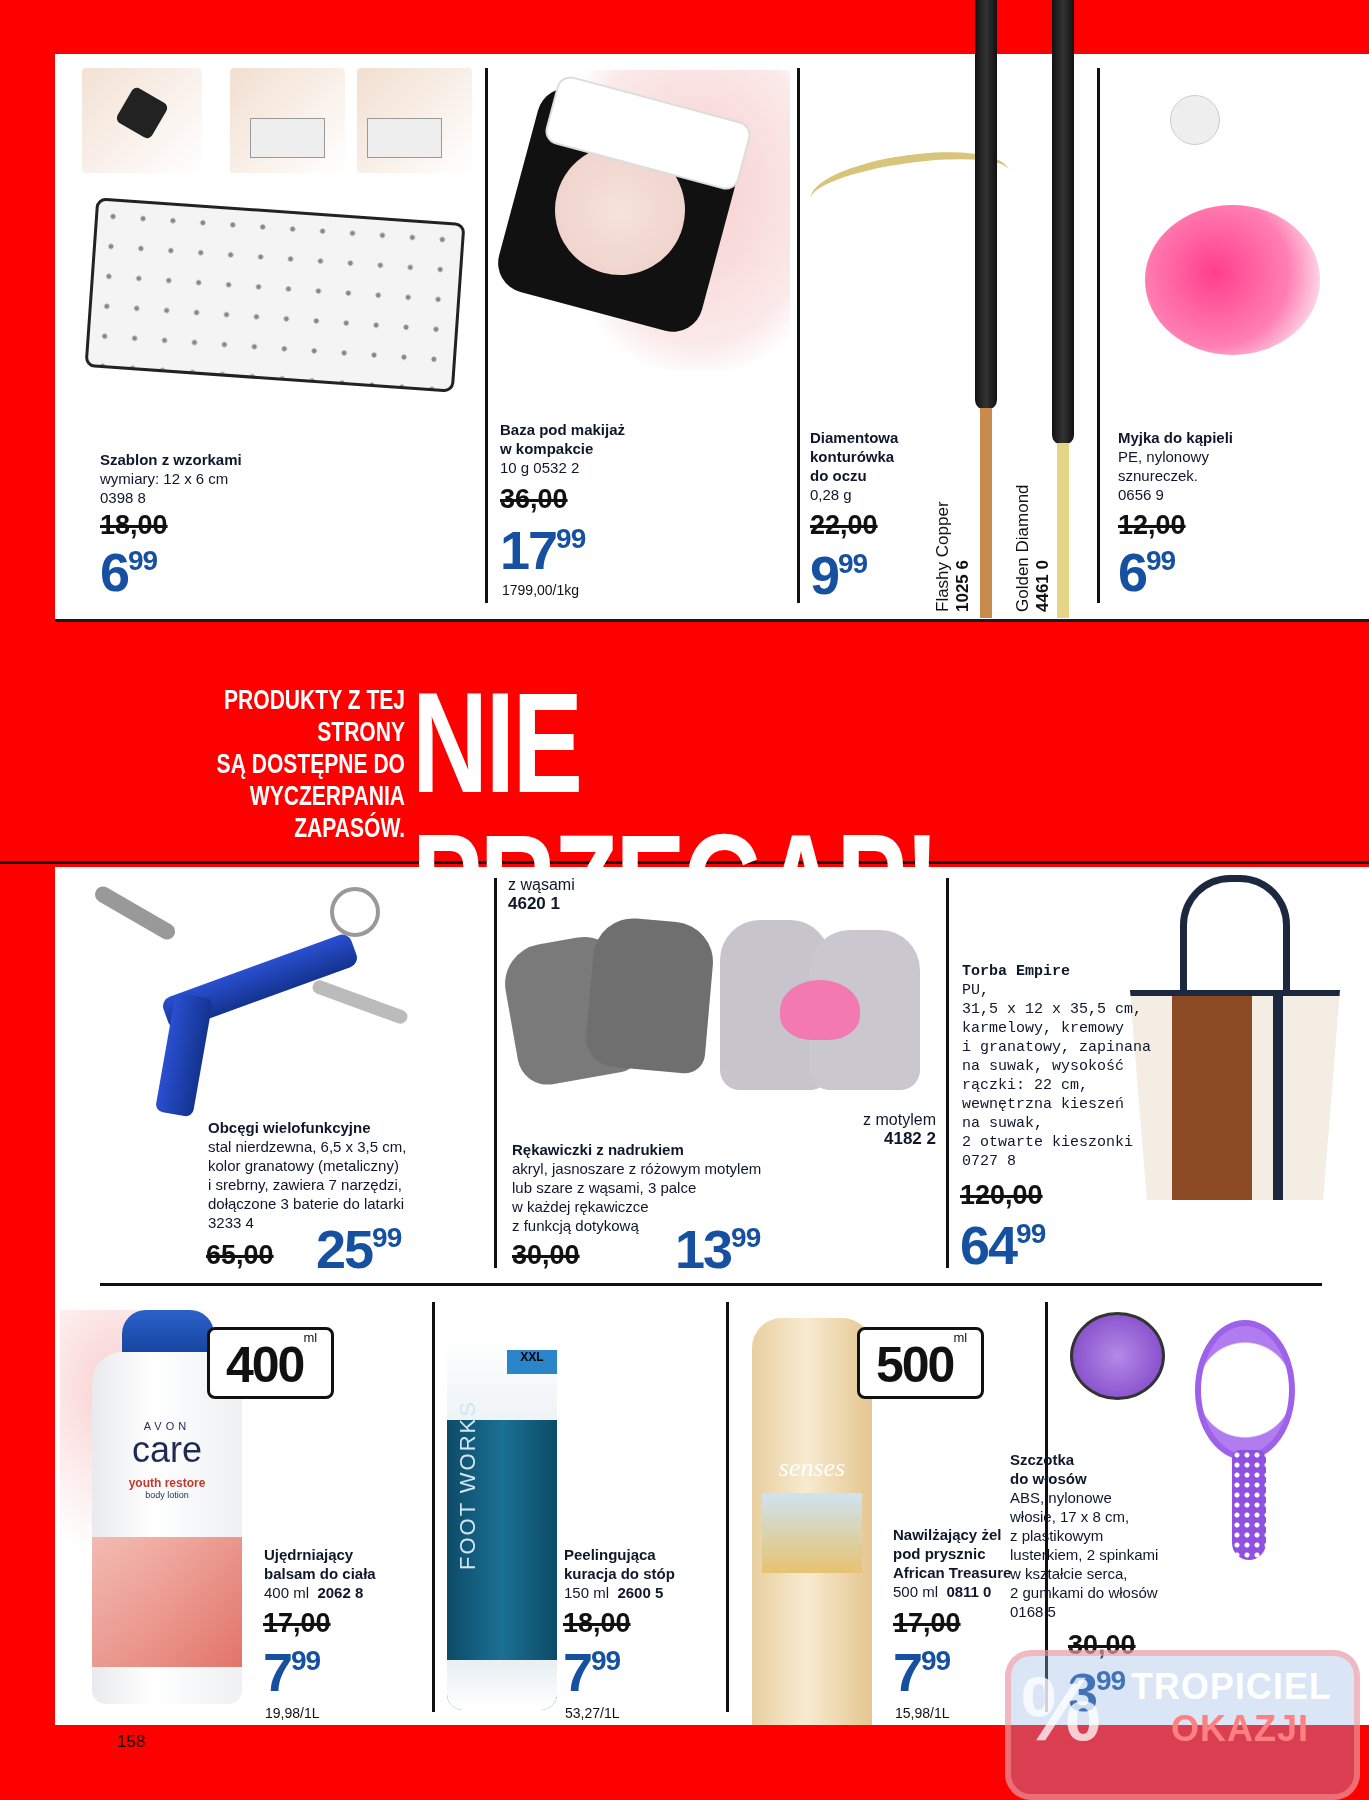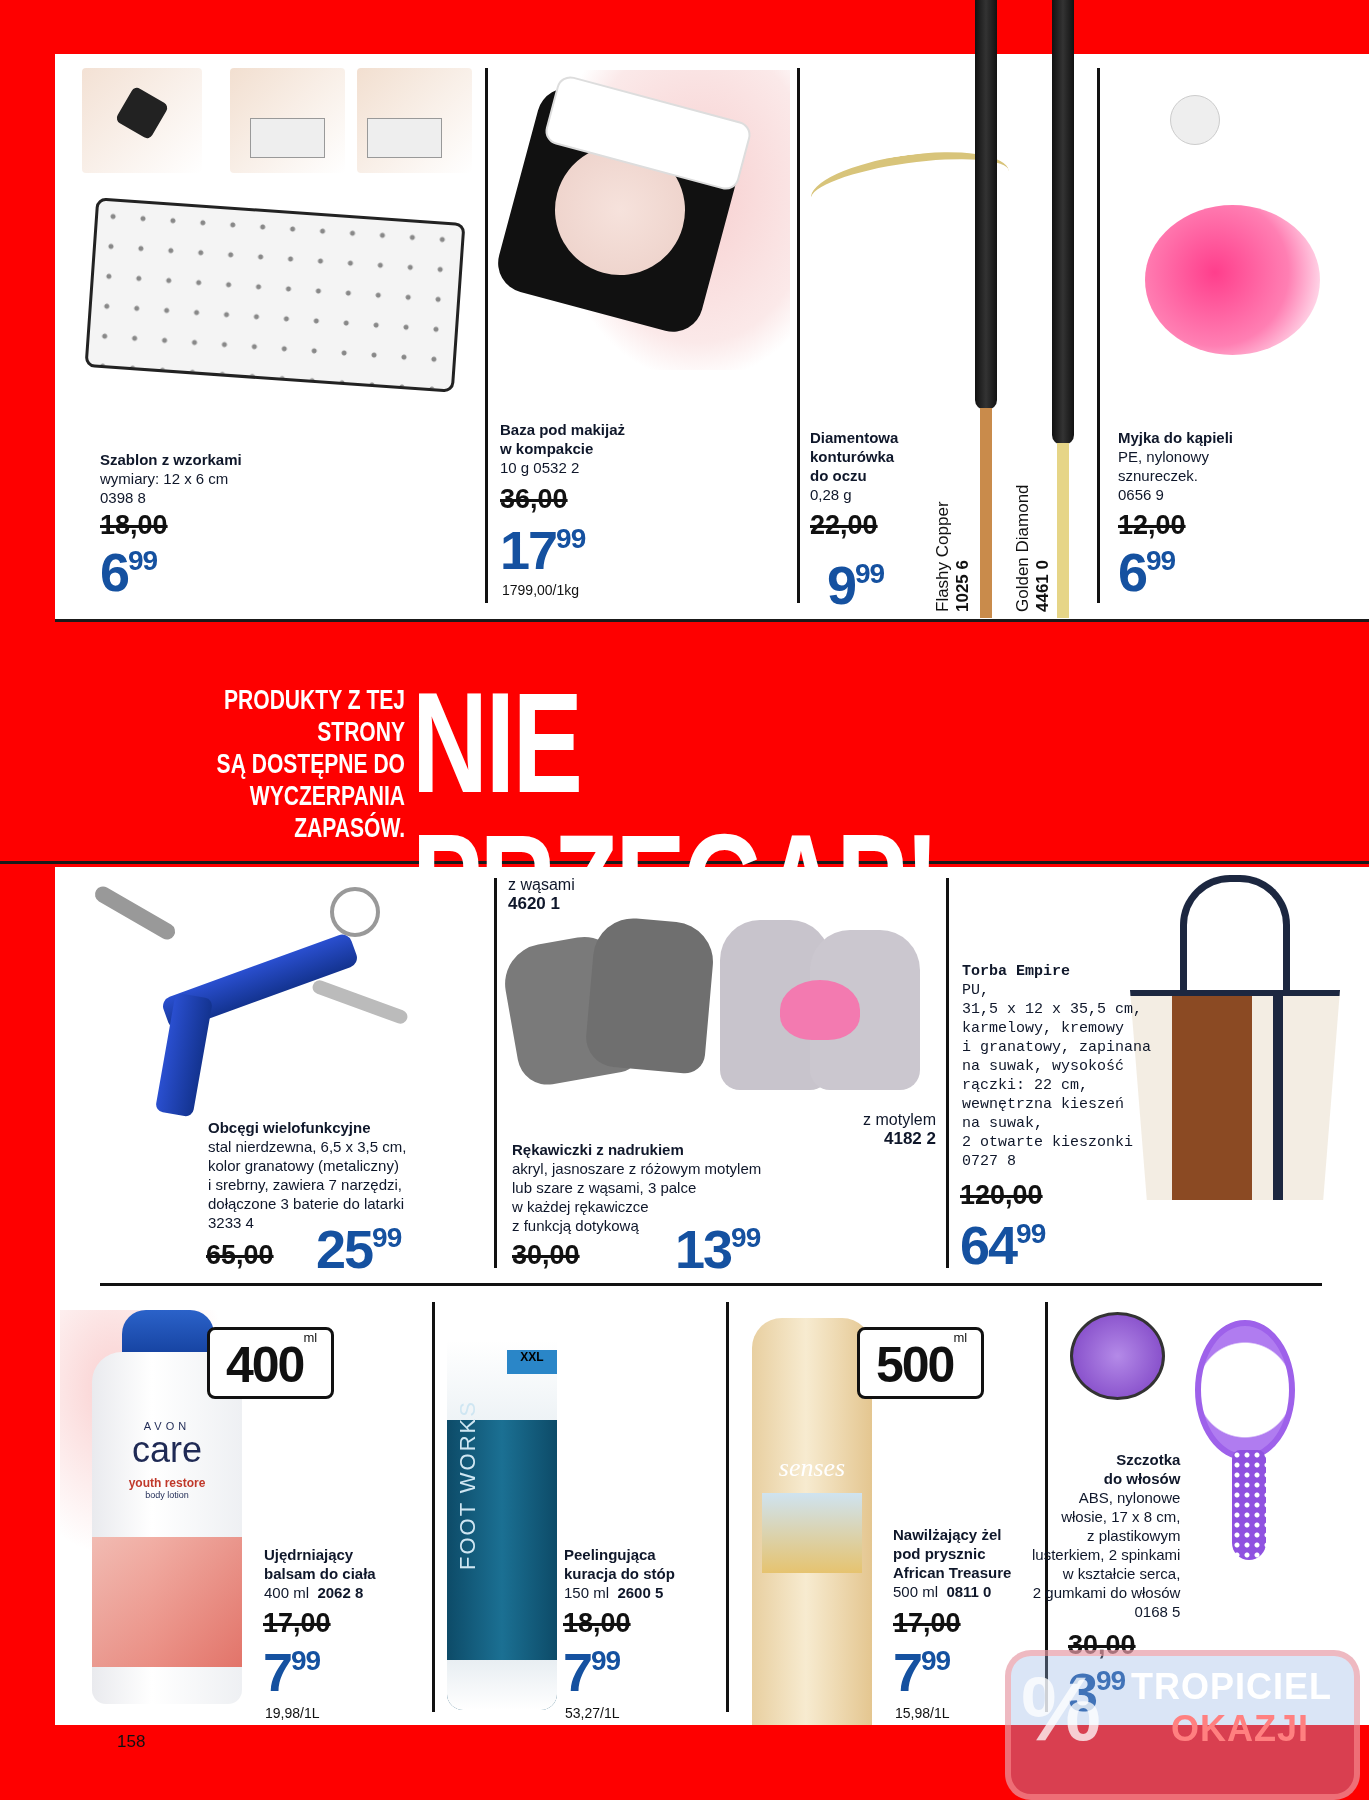--- a/index.html
+++ b/index.html
@@ -92,21 +92,21 @@
   <div class="img" style="left:980px;top:408px;width:12px;height:210px;background:#c98b4b;"></div>
   <div class="img" style="left:1052px;top:0px;width:22px;height:445px;background:linear-gradient(90deg,#111,#333,#111);border-radius:0 0 10px 10px;"></div>
   <div class="img" style="left:1057px;top:443px;width:12px;height:175px;background:#e6d587;"></div>
   <div class="txt" style="left:810px;top:428px;">
     <span class="title">Diamentowa</span>
     <span class="title">konturówka</span>
     <span class="title">do oczu</span>
     <span class="desc">0,28 g</span>
   </div>
   <div class="old" style="left:810px;top:510px;">22,00</div>
-  <div class="new" style="left:827px;top:548px;margin-top:10px;"><span class="int">9</span><span class="dec">99</span></div>
+  <div class="new" style="left:810px;top:548px;"><span class="int">9</span><span class="dec">99</span></div>
   <div class="pencil-label" style="left:933px;top:612px;">
     <span>Flashy Copper</span><br>
     <b>1025 6</b>
   </div>
   <div class="pencil-label" style="left:1013px;top:612px;">
     <span>Golden Diamond</span><br>
     <b>4461 0</b>
   </div>
 </div>
 
@@ -265,21 +265,21 @@
   </div>
   <div class="old" style="left:893px;top:1608px;">17,00</div>
   <div class="new" style="left:893px;top:1645px;"><span class="int">7</span><span class="dec">99</span></div>
   <div class="unit" style="left:895px;top:1705px;">15,98/1L</div>
 </div>
 
 <div>
   <div class="img" style="left:1070px;top:1312px;width:95px;height:88px;border-radius:50%;background:radial-gradient(circle,#b48ae8,#7a3ec2);border:3px solid #333;"></div>
   <div class="img" style="left:1195px;top:1320px;width:100px;height:140px;border-radius:50%;background:radial-gradient(circle,#fff 60%,#b07cf0 62%);border:6px solid #9e61ea;"></div>
   <div class="img" style="left:1232px;top:1450px;width:34px;height:110px;background:#8f52e0;border-radius:10px 10px 20px 20px;background-image:radial-gradient(circle,#fff 2px,transparent 3px);background-size:10px 10px;"></div>
-  <div class="txt" style="left:1032px;top:1450px;text-align:right;">
+  <div class="txt" style="left:1010px;top:1450px;">
     <span class="title">Szczotka</span>
     <span class="title">do włosów</span>
     <span class="desc">ABS, nylonowe</span>
     <span class="desc">włosie, 17 x 8 cm,</span>
     <span class="desc">z plastikowym</span>
     <span class="desc">lusterkiem, 2 spinkami</span>
     <span class="desc">w kształcie serca,</span>
     <span class="desc">2 gumkami do włosów</span>
     <span class="code">0168 5</span>
   </div>

